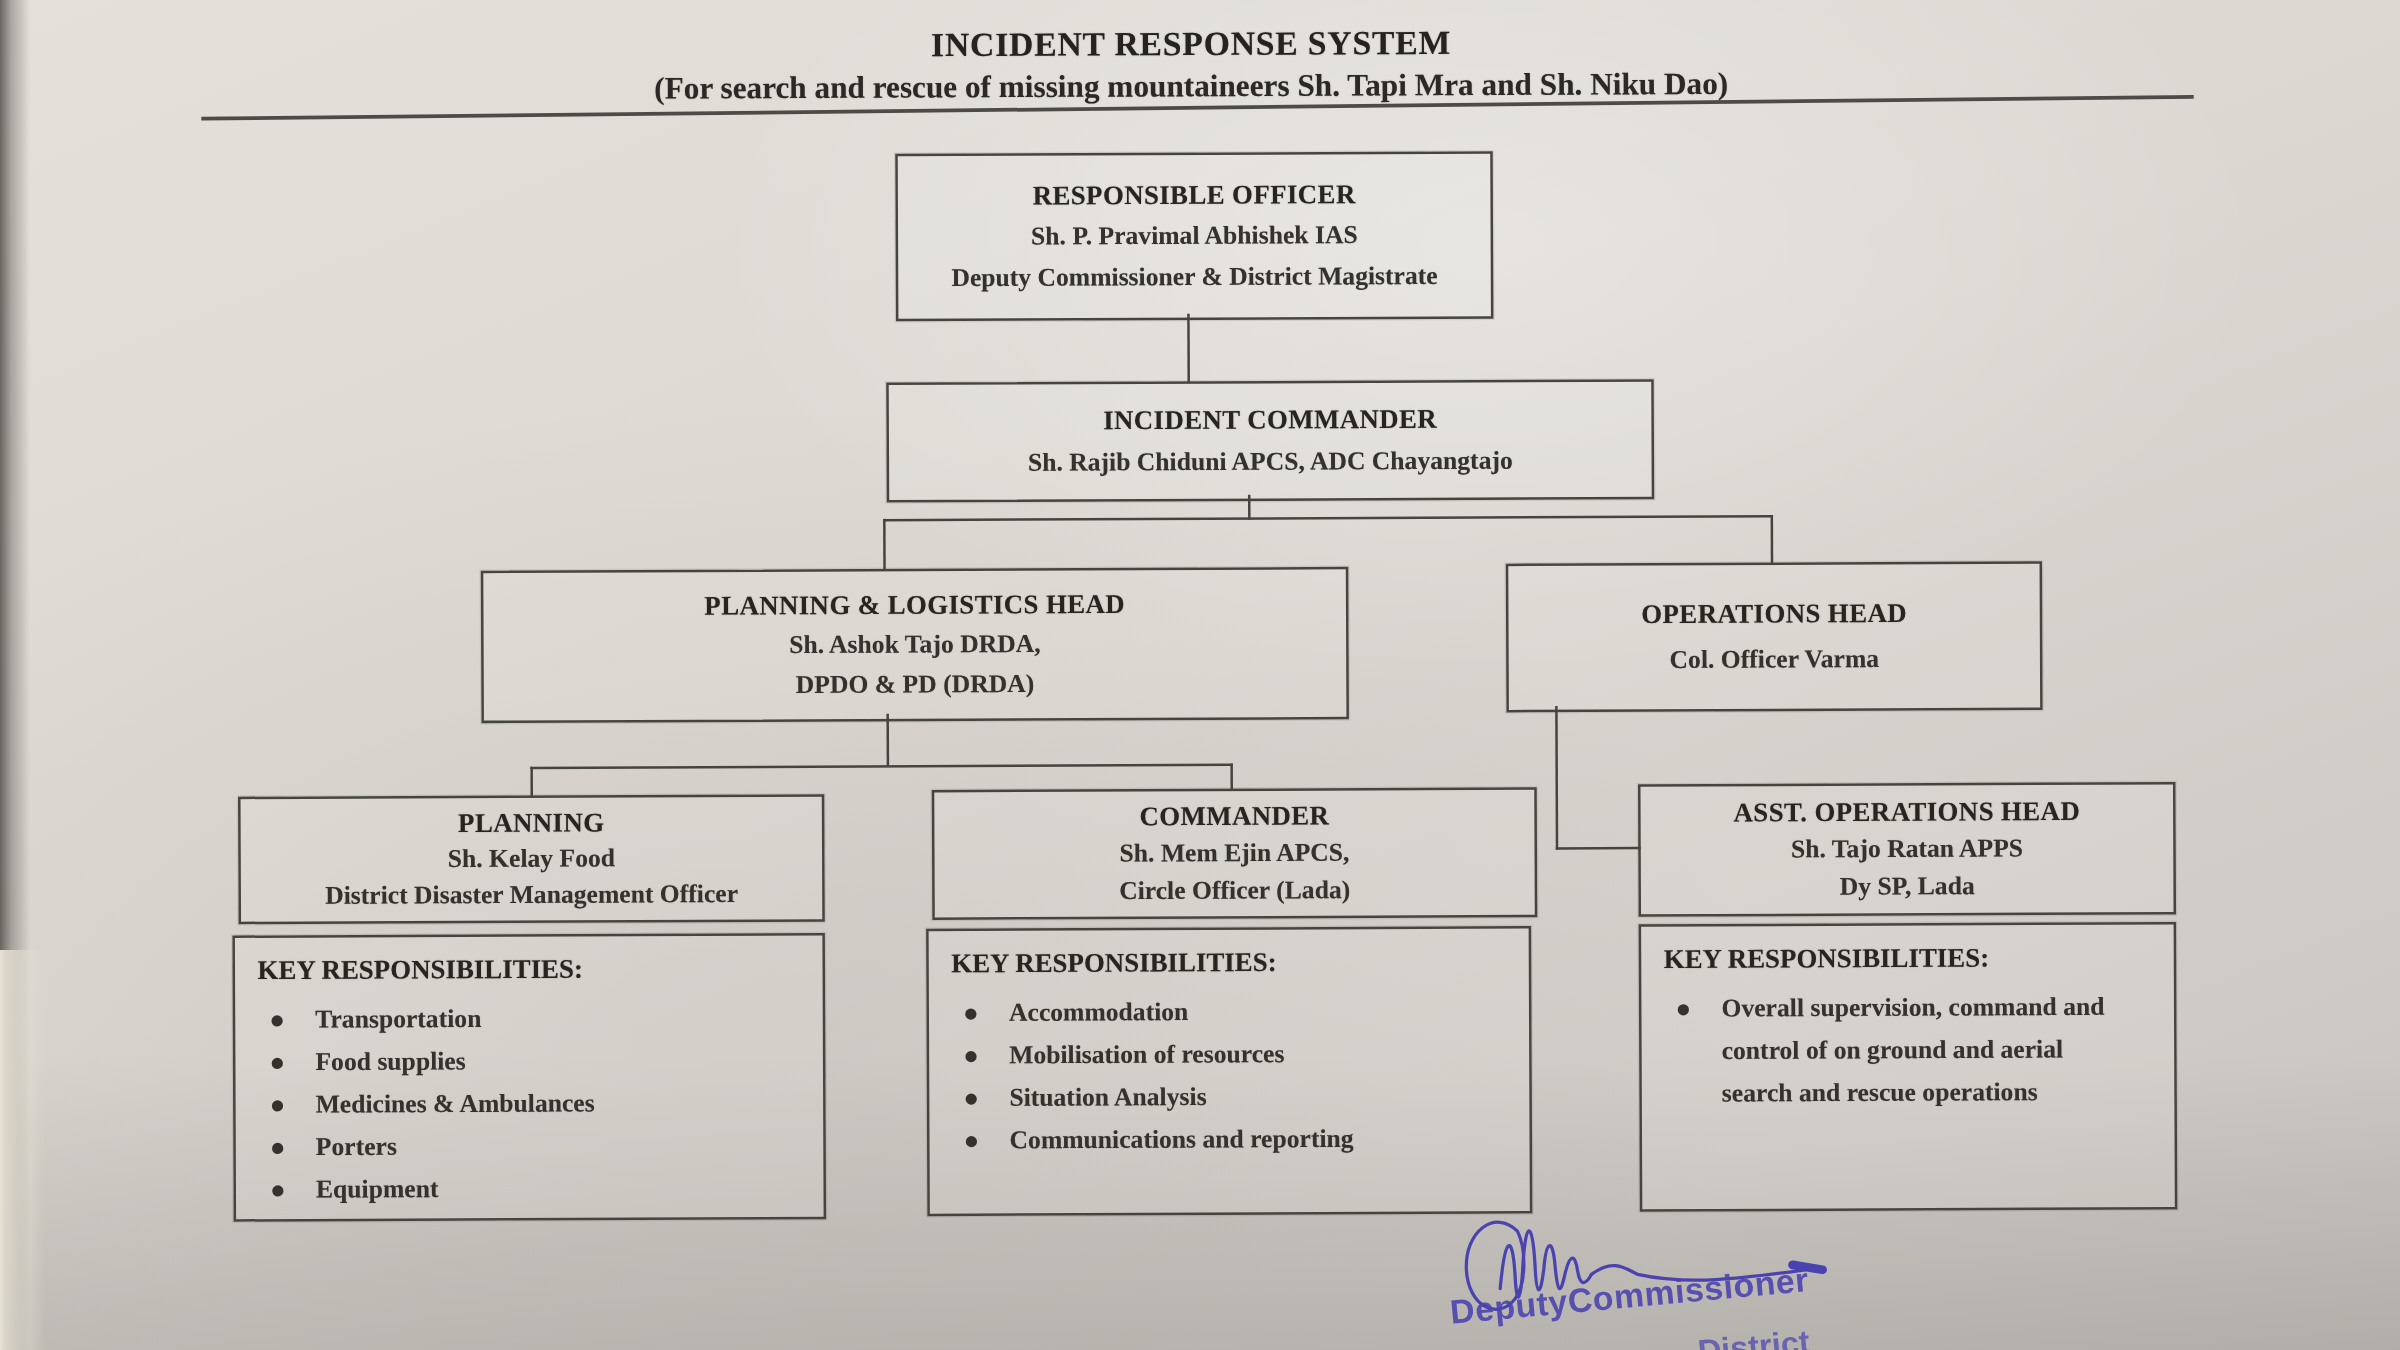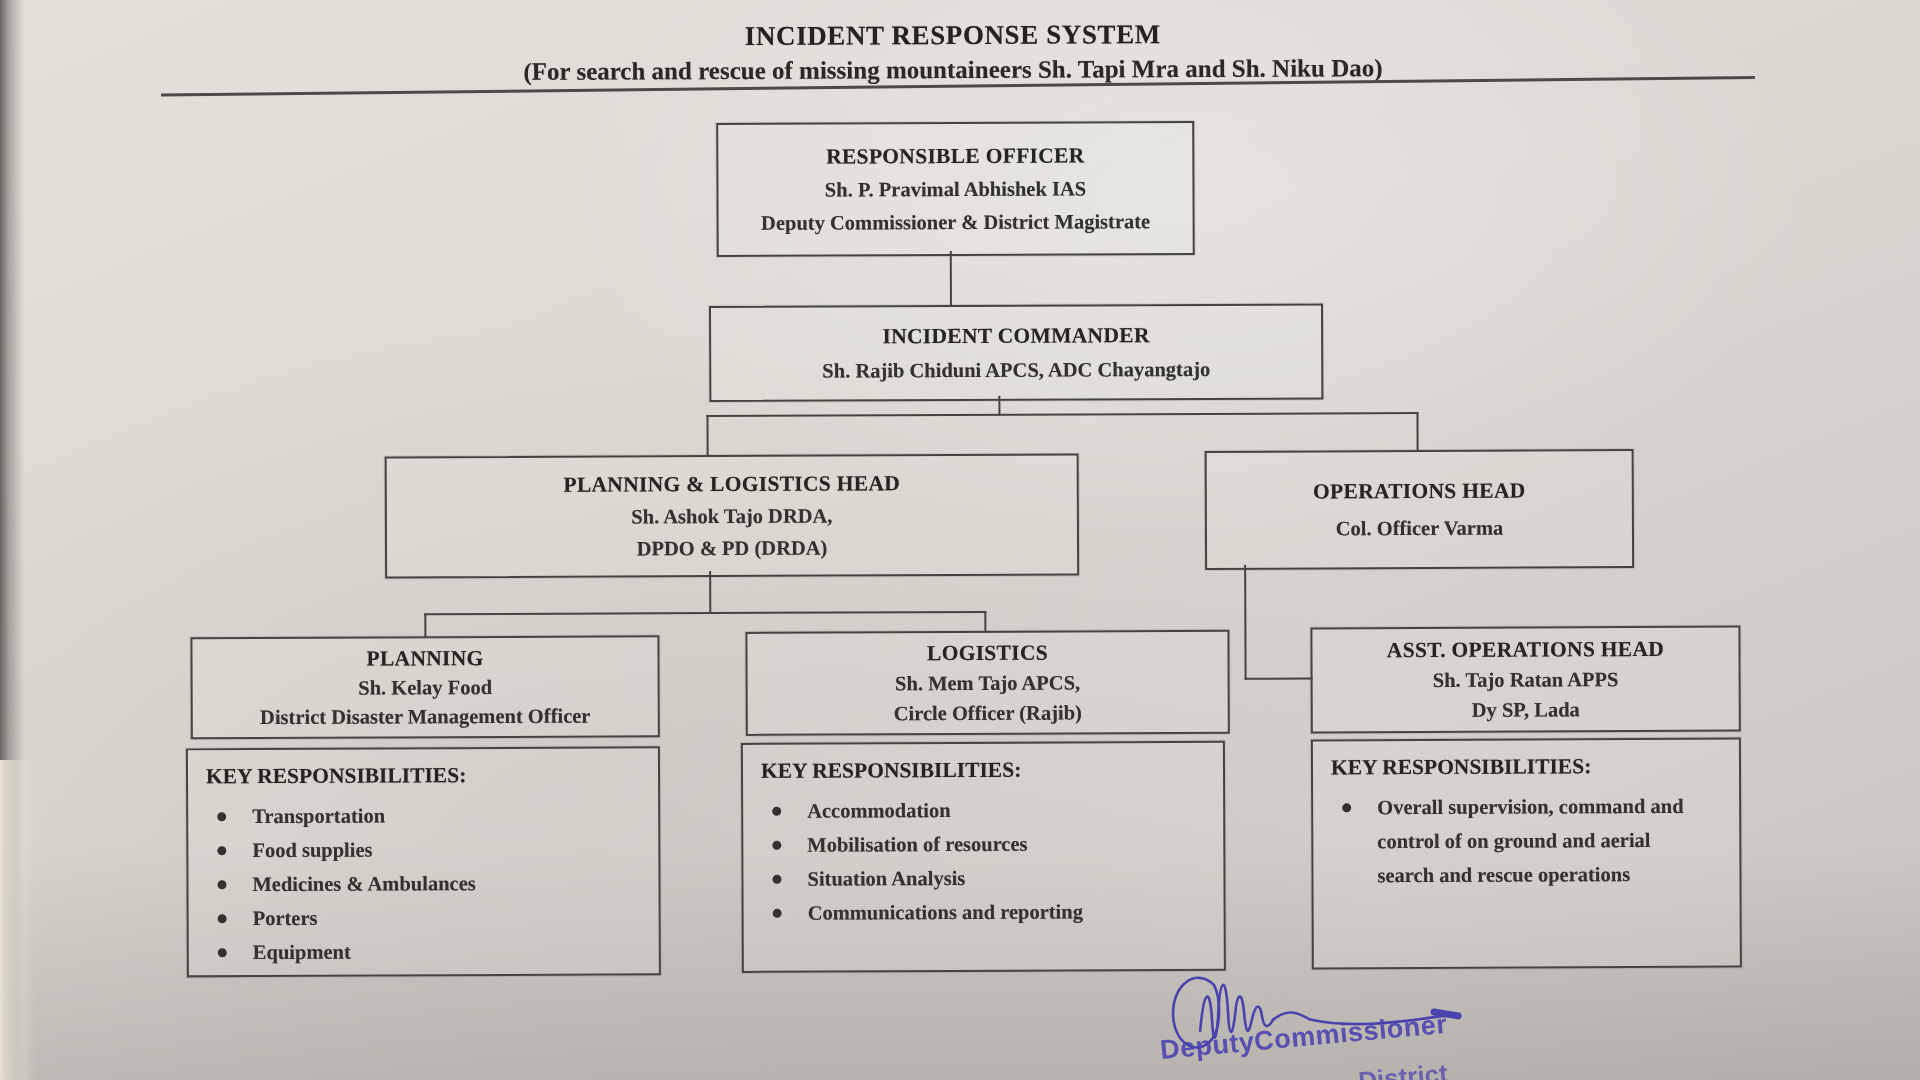--- a/index.html
+++ b/index.html
@@ -87,23 +87,23 @@
     <div class="node-line">Col. Officer Varma</div>
   </div>
 
   <div class="node" style="left:190px;top:634px;width:465px;height:98px;gap:6px;">
     <div class="node-title">PLANNING</div>
     <div class="node-line">Sh. Kelay Food</div>
     <div class="node-line">District Disaster Management Officer</div>
   </div>
 
   <div class="node" style="left:745px;top:631px;width:480px;height:100px;gap:7px;">
-    <div class="node-title">LOGISTICS</div>
-    <div class="node-line">Sh. Mem Tajo APCS,</div>
-    <div class="node-line">Circle Officer (Rajib)</div>
+    <div class="node-title">COMMANDER</div>
+    <div class="node-line">Sh. Mem Ejin APCS,</div>
+    <div class="node-line">Circle Officer (Lada)</div>
   </div>
 
   <div class="node" style="left:1310px;top:629px;width:426px;height:102px;gap:7px;">
     <div class="node-title">ASST. OPERATIONS HEAD</div>
     <div class="node-line">Sh. Tajo Ratan APPS</div>
     <div class="node-line">Dy SP, Lada</div>
   </div>
 
   <div class="conn" style="left:951px;top:251px;width:2px;height:55px;"></div>
   <div class="conn" style="left:999px;top:396px;width:2px;height:20px;"></div>

